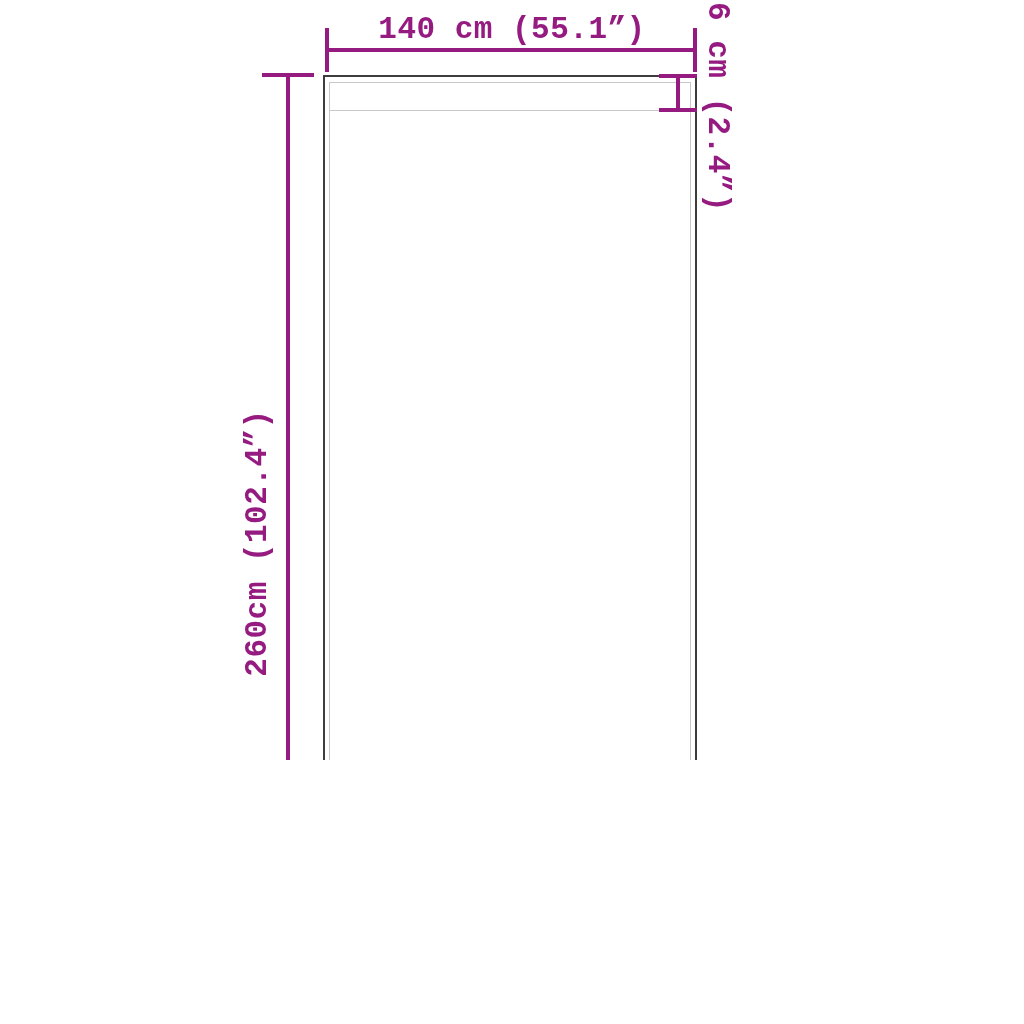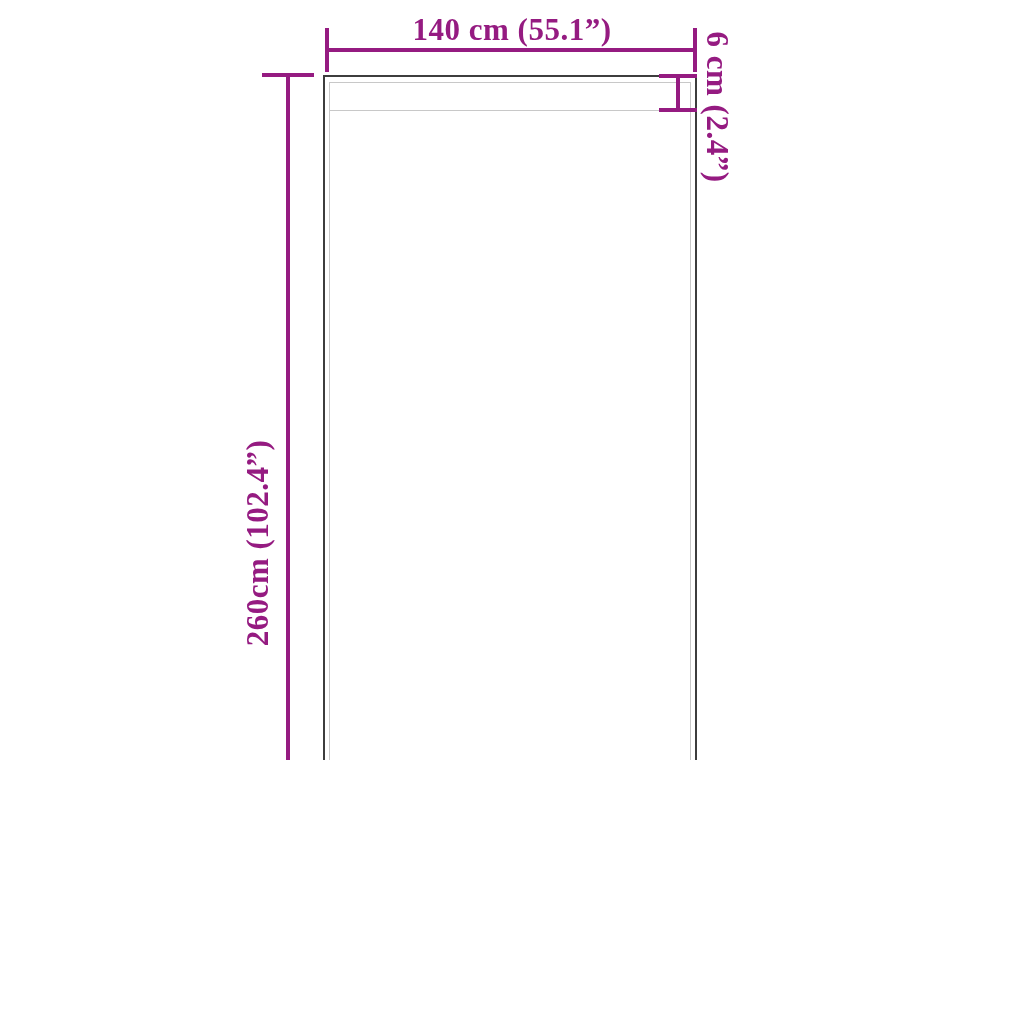--- a/index.html
+++ b/index.html
@@ -9,21 +9,21 @@
     --bg: #ffffff;
   }
   * { margin: 0; padding: 0; box-sizing: border-box; }
   html, body { background: var(--bg); }
   .stage {
     position: relative;
     width: 1024px;
     height: 760px;
     background: var(--bg);
     overflow: hidden;
-    font-family: Liberation Serif, serif;
+    font-family: Liberation Mono, monospace;
   }
 
   
   .panel {
     position: absolute;
     left: 323px; top: 75px;
     width: 374px; height: 927px;
     border: 2px solid var(--outline);
     background: var(--bg);
   }

